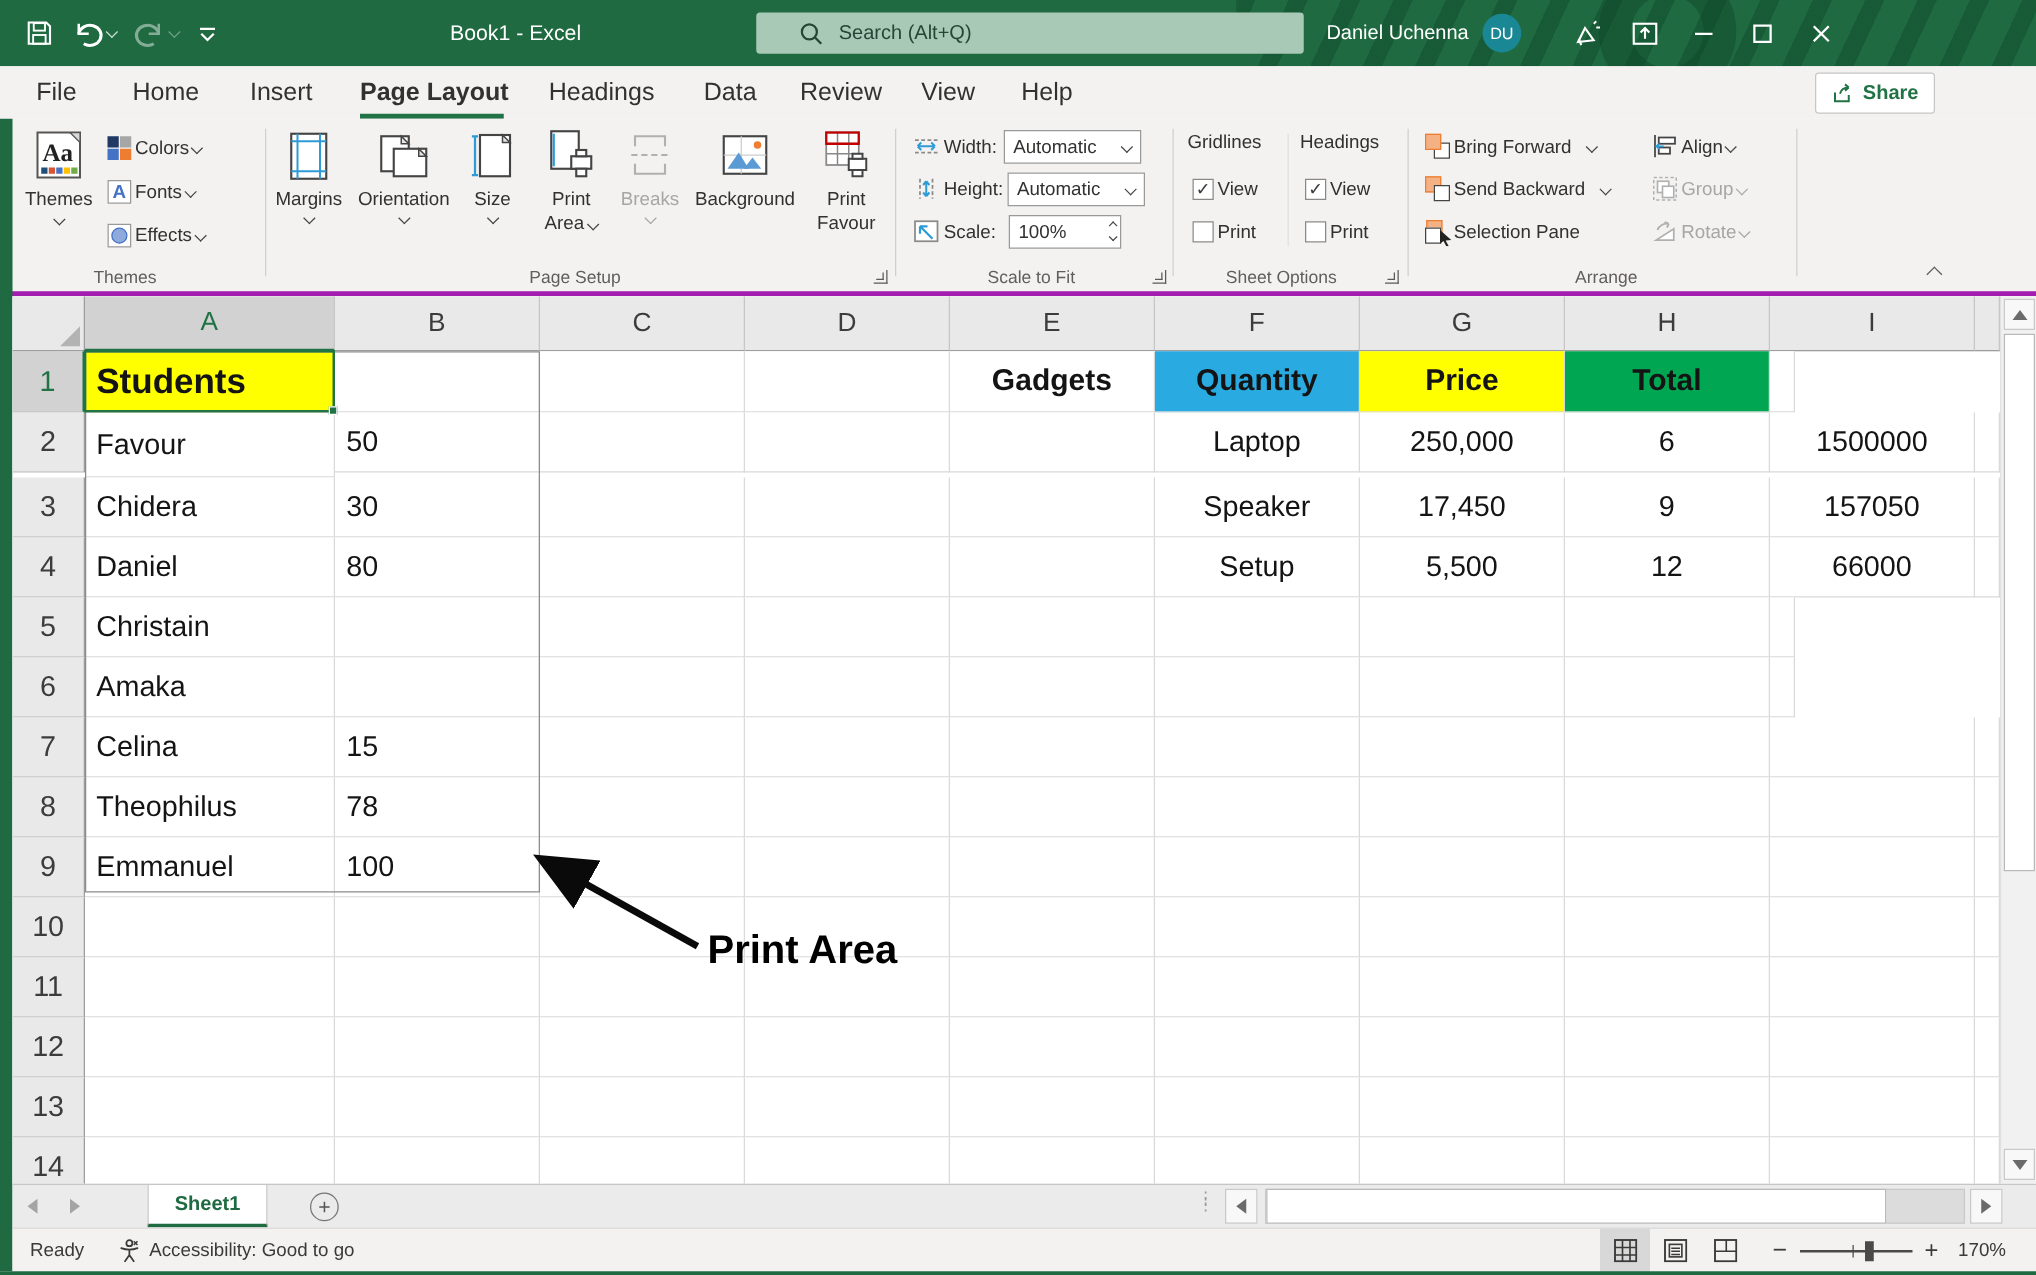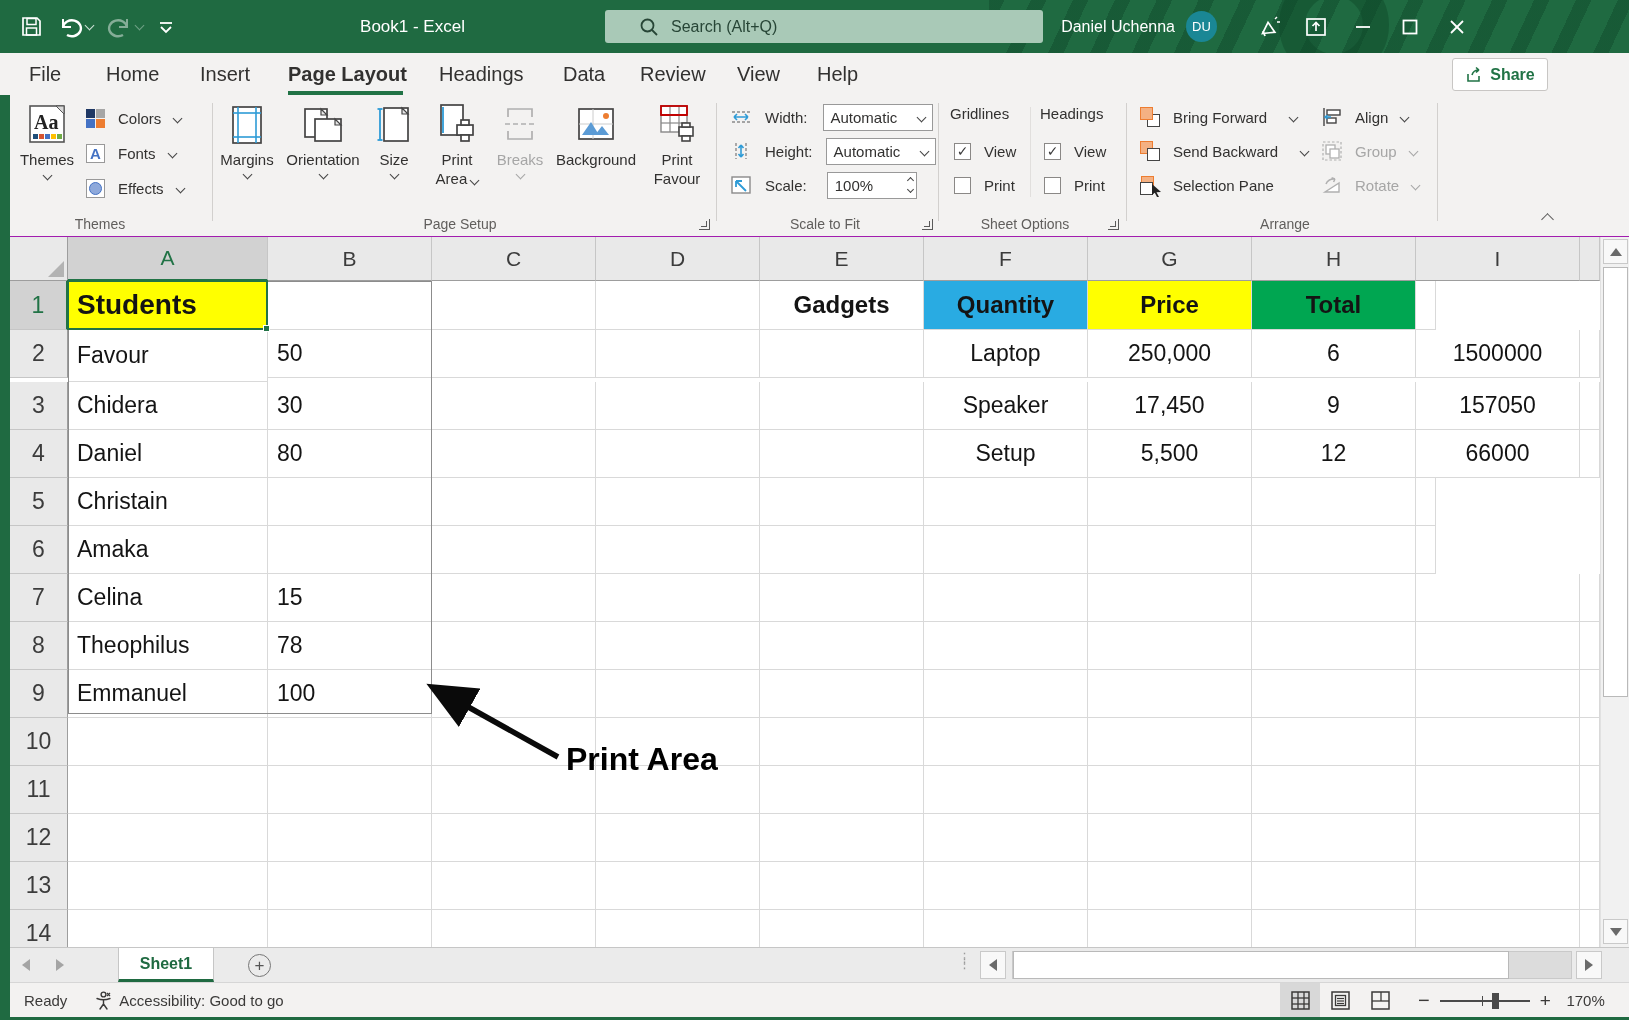--- a/index.html
+++ b/index.html
@@ -33,36 +33,36 @@
   .tabrow { position:absolute; left:0; top:53px; width:1629px; height:42px; background:#f3f2f1; }
   .rtab { position:absolute; top:0; height:42px; display:flex; align-items:center; font-size:20px; color:#323130; }
   .rtab.active { font-weight:bold; }
   .rtab-underline { position:absolute; left:288px; top:38px; width:115px; height:4px; background:#217346; }
   .sharebtn { position:absolute; left:1452px; top:5px; width:96px; height:33px; background:#fff;
               border:1px solid #c8c6c4; border-radius:3px; display:flex; align-items:center; justify-content:center;
               gap:7px; font-size:16px; color:#217346; font-weight:600; }
 
   
   .ribbon { position:absolute; left:0; top:95px; width:1629px; height:142px; background:#f3f2f1;
-            border-bottom:1px solid #a21caf; font-size:15px; color:#323130; }
+            border-bottom:4px solid #a21caf; font-size:15px; color:#323130; }
   .rgroup-label { position:absolute; bottom:4px; font-size:14px; color:#605e5c; text-align:center; }
   .rdivider { position:absolute; top:8px; height:118px; width:1px; background:#d2d0ce; }
   .launcher { position:absolute; bottom:6px; width:11px; height:11px; border-right:1.5px solid #5a5a5a;
               border-bottom:1.5px solid #5a5a5a; }
   .launcher::after { content:""; position:absolute; right:2px; bottom:2px; width:5px; height:5px;
               border-right:1.5px solid #5a5a5a; border-bottom:1.5px solid #5a5a5a; }
   .chev { width:7px; height:7px; border-right:1.6px solid #444; border-bottom:1.6px solid #444;
           transform:rotate(45deg); display:inline-block; }
   .chev.gray { border-color:#a6a6a6; }
   .bigbtn { position:absolute; top:6px; display:flex; flex-direction:column; align-items:center; gap:2px;
             text-align:center; line-height:19px; }
   .bigbtn .ic { height:44px; display:flex; align-items:flex-end; justify-content:center; }
   .bigbtn .lb { margin-top:3px; }
   .disabled, .disabled .lb { color:#a6a6a6 !important; }
-  .smrow { position:absolute; display:flex; align-items:center; gap:13px; height:28px; }
+  .smrow { position:absolute; display:flex; align-items:center; gap:3px; height:28px; }
   .combo { width:110px; height:27px; background:#fff; border:1px solid #999; display:flex; align-items:center;
            justify-content:space-between; padding:0 7px; font-size:15px; color:#323130; }
   .spin { width:90px; height:27px; background:#fff; border:1px solid #999; display:flex; align-items:center;
           justify-content:space-between; padding:0 3px 0 7px; }
   .spin .arrows { display:flex; flex-direction:column; gap:4px; }
   .cb { width:17px; height:17px; border:1px solid #8a8886; background:#fff; font-size:14px; line-height:14px;
         text-align:center; color:#3b3b3b; }
   .cb.checked::after { content:"✓"; }
   .collapse-chev { position:absolute; left:1543px; top:120px; width:9px; height:9px;
       border-left:1.8px solid #5a5a5a; border-top:1.8px solid #5a5a5a; transform:rotate(45deg); }

